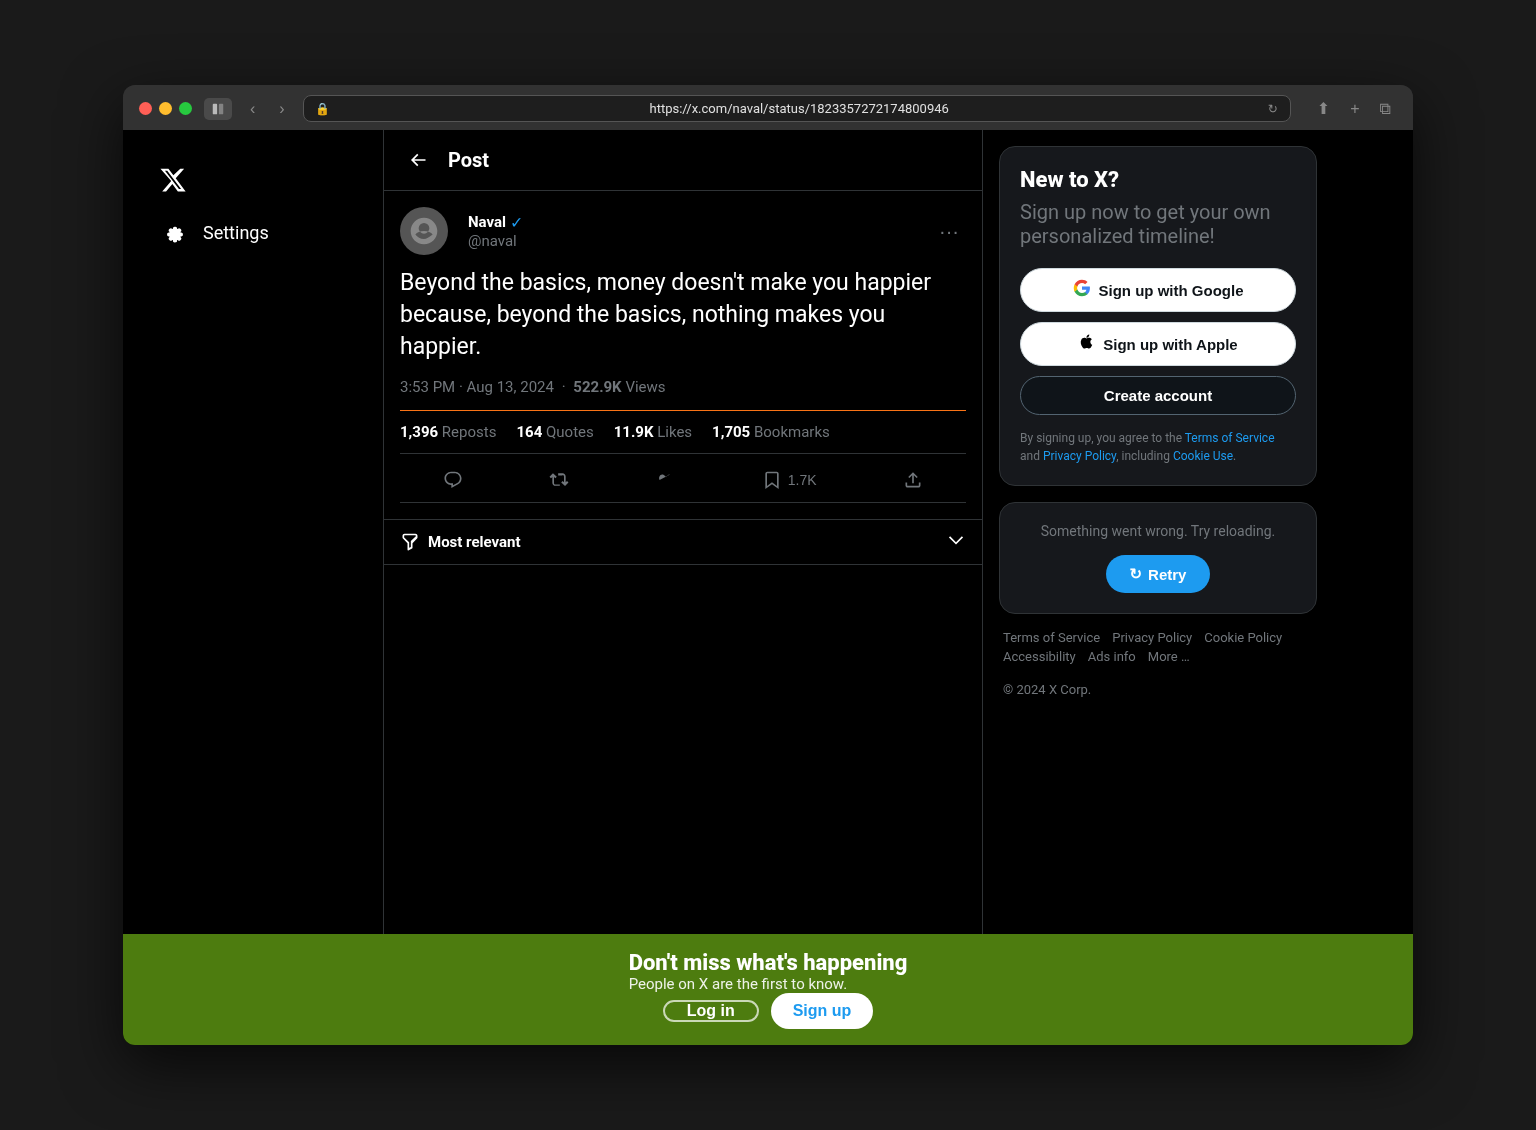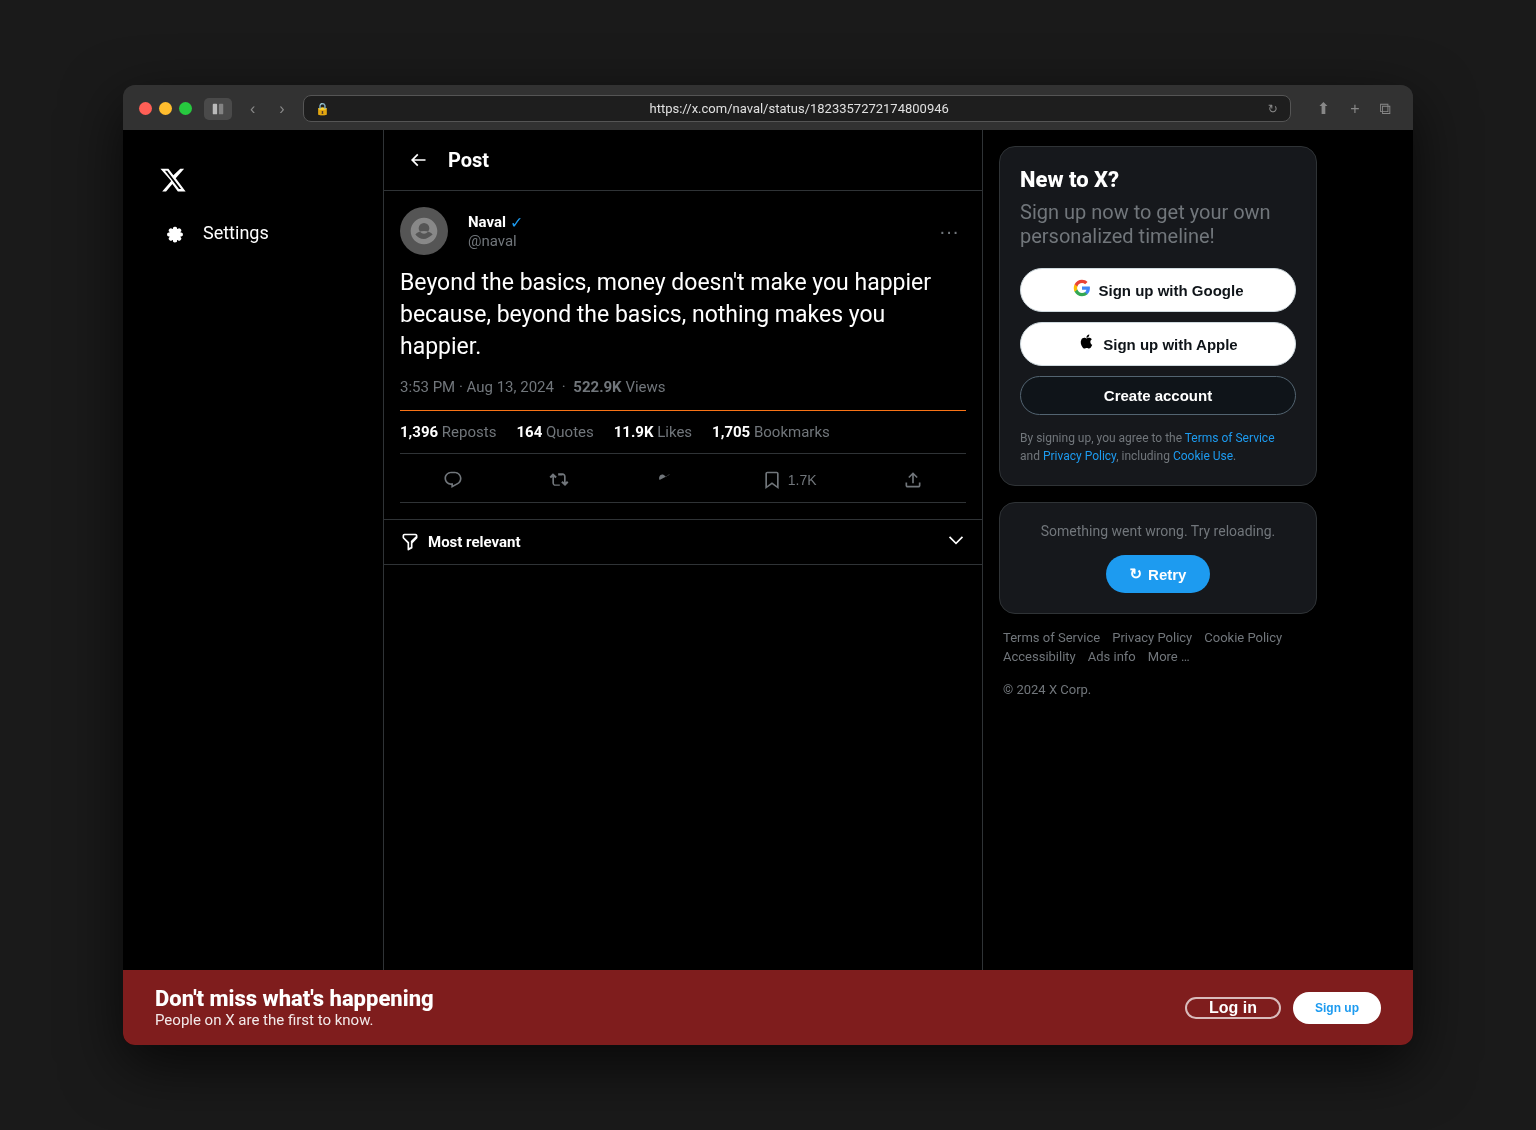--- a/index.html
+++ b/index.html
@@ -400,26 +400,27 @@
       font-size: 13px;
       margin-top: 2px;
       padding: 0 4px;
     }
     
     .bottom-banner {
       position: absolute;
       bottom: 0;
       left: 0;
       right: 0;
-      background: #7f1d1d;
+      background: #4d7c0f;
       padding: 16px 32px;
       display: flex;
       align-items: center;
       justify-content: space-between;
       z-index: 10;
+      flex-direction: column;
     }
     .banner-text-block .banner-title {
       color: white;
       font-size: 22px;
       font-weight: 800;
     }
     .banner-text-block .banner-sub {
       color: rgba(255,255,255,0.9);
       font-size: 15px;
     }
@@ -437,21 +438,21 @@
       font-size: 16px;
       font-weight: 700;
       cursor: pointer;
     }
     .banner-signup-btn {
       background: white;
       border: none;
       color: #1d9bf0;
       border-radius: 28px;
       padding: 9px 22px;
-      font-size: 12px;
+      font-size: 16px;
       font-weight: 700;
       cursor: pointer;
     }
   </style>
 </head>
 <body>
 
 <div class="browser-window">
 
   <div class="browser-chrome">

